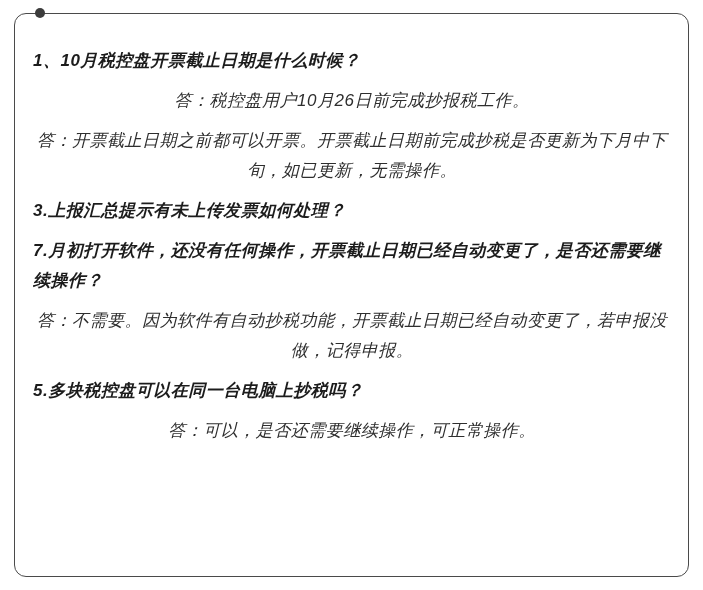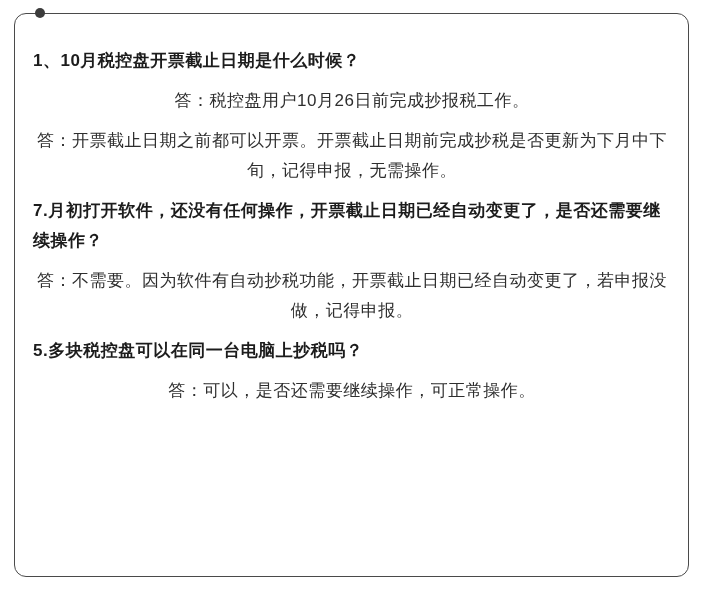--- a/index.html
+++ b/index.html
@@ -37,20 +37,21 @@
   }
   .content {
     padding: 32px 17px 0 18px;
     font-size: 17px;
     line-height: 30px;
     letter-spacing: 0.5px;
     color: #2e2e2e;
   }
   .content p {
     margin: 0 0 10px 0;
+    font-style: italic;
   }
   .question {
     font-weight: bold;
     color: #1c1c1c;
   }
   .answer {
     font-weight: normal;
     color: #2e2e2e;
     text-align: center;
   }
@@ -59,22 +60,23 @@
 <body>
 
 <div class="corner-dot"></div>
 
 <div class="panel">
   <div class="content">
 
     <p class="question">1、10月税控盘开票截止日期是什么时候？</p>
     <p class="answer">答：税控盘用户10月26日前完成抄报税工作。</p>
 
-    <p class="answer">答：开票截止日期之前都可以开票。开票截止日期前完成抄税是否更新为下月中下旬，记得申报，无需操作。</p>
+    <p class="answer">答：开票截止日期之前都可以开票。开票截止日期前完成抄税是否更新为下月中下旬，如已更新，无需操作。</p>
 
+    <p class="question">3.上报汇总提示有未上传发票如何处理？</p>
 
     <p class="question">7.月初打开软件，还没有任何操作，开票截止日期已经自动变更了，是否还需要继续操作？</p>
     <p class="answer">答：不需要。因为软件有自动抄税功能，开票截止日期已经自动变更了，若申报没做，记得申报。</p>
 
     <p class="question">5.多块税控盘可以在同一台电脑上抄税吗？</p>
     <p class="answer">答：可以，是否还需要继续操作，可正常操作。</p>
 
   </div>
 </div>
 

